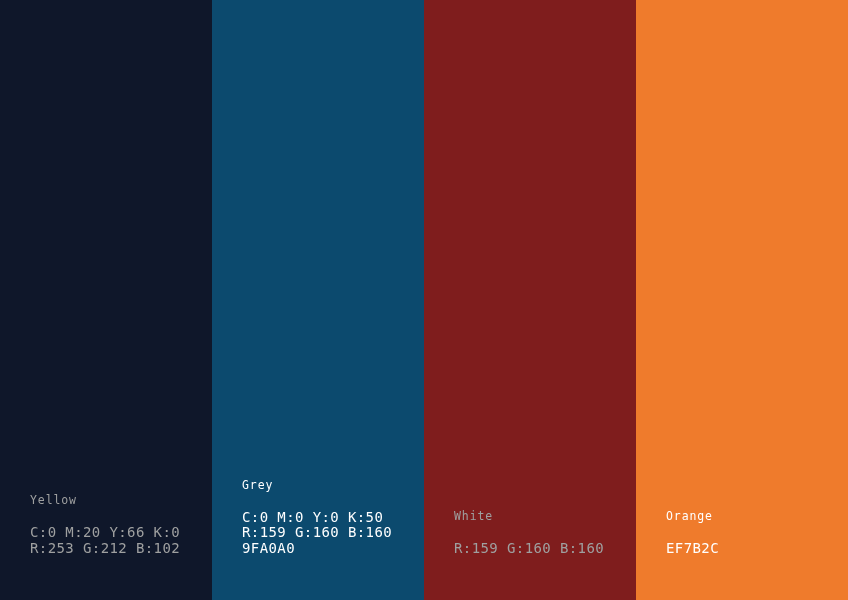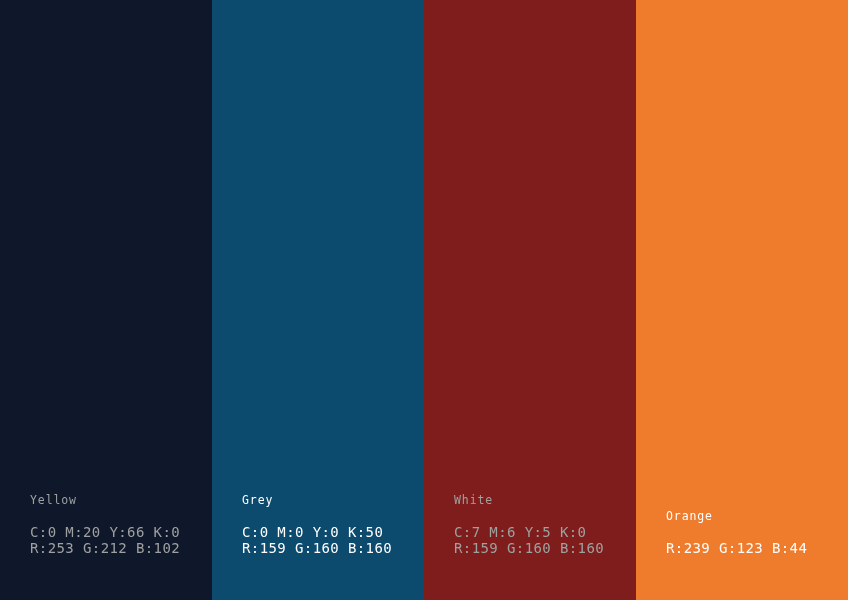--- a/index.html
+++ b/index.html
@@ -78,37 +78,37 @@
       </div>
     </div>
   </div>
 
   <div class="swatch swatch-grey" style="background-color: #0c4a6e; padding-left: 42px;">
     <div class="swatch-caption">
       <div class="swatch-name ink-white">Grey</div>
       <div class="swatch-values ink-white">
         <div class="value-line">C:0 M:0 Y:0 K:50</div>
         <div class="value-line">R:159 G:160 B:160</div>
+        <div class="value-line">9FA0A0</div>
       </div>
     </div>
   </div>
 
   <div class="swatch swatch-white" style="background-color: #7f1d1d;">
     <div class="swatch-caption">
       <div class="swatch-name ink-grey">White</div>
       <div class="swatch-values ink-grey">
-        <div class="value-line">C:7 M:6 Y:5 K:0</div>
         <div class="value-line">R:159 G:160 B:160</div>
 
       </div>
     </div>
   </div>
 
   <div class="swatch swatch-orange" style="background-color: rgb(239, 123, 44);">
     <div class="swatch-caption">
       <div class="swatch-name ink-white">Orange</div>
       <div class="swatch-values ink-white">
-        <div class="value-line">R:239 G:123 B:44</div>
+        <div class="value-line">EF7B2C</div>
       </div>
     </div>
   </div>
 
 </div>
 
 </body></html>

